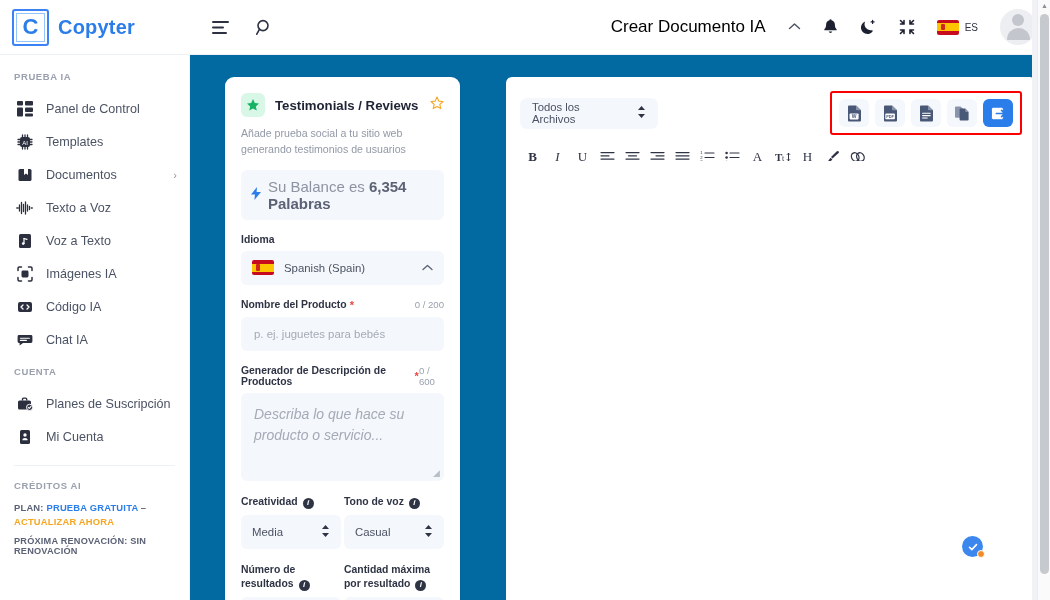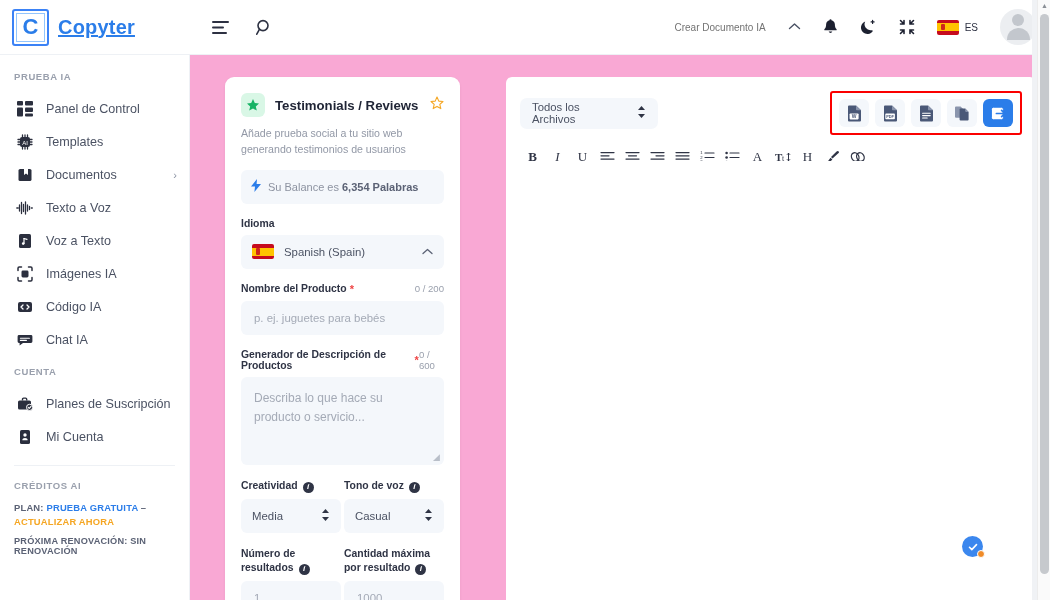--- a/index.html
+++ b/index.html
@@ -16,27 +16,27 @@
     display: flex; align-items: center;
     border-bottom: 1px solid #eef1f5;
   }
   .brand { width: 190px; display: flex; align-items: center; gap: 9px; padding-left: 12px; }
   .logo-box {
     width: 37px; height: 37px; border: 2px solid #3b82f6; border-radius: 3px;
     display: flex; align-items: center; justify-content: center;
     box-shadow: inset 0 0 0 2px #fff, inset 0 0 0 3px #93c5fd;
   }
   .logo-letter { font-size: 22px; font-weight: 700; color: #2b7de9; line-height: 1; }
-  .brand-name { font-size: 20px; font-weight: 700; color: #2b7de9; letter-spacing: .2px; text-decoration: underline; }
+  .brand-name { font-size: 20px; font-weight: 700; color: #2b7de9; letter-spacing: .2px; }
 
   .topbar-left-icons { display: flex; align-items: center; gap: 26px; padding-left: 22px; }
   .ticon { color: #2d3142; display: flex; align-items: center; justify-content: center; cursor: pointer; }
 
   .topbar-right { margin-left: auto; display: flex; align-items: center; gap: 22px; padding-right: 14px; }
-  .create-doc { font-size: 10px; color: #737373; cursor: pointer; }
+  .create-doc { font-size: 17px; color: #000000; cursor: pointer; }
   .chev-up { color: #4a5264; font-size: 11px; }
   .flag {
     width: 22px; height: 15px; border-radius: 2px; overflow: hidden;
     display: inline-block; position: relative; flex: none;
   }
   .flag .r1, .flag .r3 { position: absolute; left: 0; right: 0; height: 25%; background: #c60b1e; }
   .flag .r1 { top: 0; } .flag .r3 { bottom: 0; }
   .flag .r2 { position: absolute; left: 0; right: 0; top: 25%; height: 50%; background: #ffc400; }
   .flag .crest { position: absolute; left: 4px; top: 28%; width: 4px; height: 44%; background: #c60b1e; border-radius: 1px; opacity: .85; }
   .lang-wrap { display: flex; align-items: center; gap: 6px; cursor: pointer; }
@@ -69,61 +69,61 @@
   .nav-label { font-size: 12.6px; color: #4b5263; }
   .nav-chev { margin-left: auto; color: #8b93a3; font-size: 11px; }
   .divider { height: 1px; background: #eef1f5; margin: 12px 14px 14px 14px; }
   .credits { padding: 0 14px; }
   .plan-line { font-size: 9.4px; font-weight: 700; color: #5b6275; letter-spacing: .2px; line-height: 1.45; }
   .plan-free { color: #2b7de9; }
   .plan-upgrade { color: #f5a623; }
   .renew-line { font-size: 9.2px; font-weight: 700; color: #5b6275; letter-spacing: .2px; margin-top: 8px; }
 
   
-  .main { flex: 1; background: #f9a8d4; display: flex; min-width: 0; position: relative; }
+  .main { flex: 1; background: #0369a1; display: flex; min-width: 0; position: relative; }
 
   
   .form-col { width: 300px; min-width: 300px; padding: 22px 0 0 35px; }
   .form-card {
     background: #fff; border-radius: 9px; padding: 16px 16px 18px 16px;
     box-shadow: 0 1px 3px rgba(16,24,40,.06); width: 235px;
   }
   .card-head { display: flex; align-items: center; gap: 10px; }
   .star-tile {
     width: 24px; height: 24px; border-radius: 6px; background: #d9f7e6;
     display: flex; align-items: center; justify-content: center; flex: none;
   }
   .card-title { font-size: 13.2px; font-weight: 700; color: #1f2435; flex: 1; }
   .fav-star { margin-left: auto; cursor: pointer; }
   .card-desc { font-size: 10.6px; color: #9298a6; line-height: 1.5; margin-top: 9px; }
   .balance {
     margin-top: 12px; background: #f4f7fb; border-radius: 6px;
     padding: 8px 10px; display: flex; align-items: center; gap: 7px;
   }
-  .balance-txt { font-size: 11px; color: #8d93a1; }
+  .balance-txt { font-size: 15px; color: #8d93a1; }
   .balance-txt b { color: #5b6275; font-weight: 700; }
   .fld-label { font-size: 10.4px; font-weight: 700; color: #2f3445; margin: 14px 0 6px; display: flex; align-items: center; }
   .req { color: #ef4444; margin-left: 3px; font-size: 11px; }
   .counter { margin-left: auto; font-size: 9.6px; color: #9aa0ad; font-weight: 400; }
   .select-box {
     background: #f4f7fb; border-radius: 6px; height: 34px; display: flex;
     align-items: center; padding: 0 11px; gap: 10px; cursor: pointer;
   }
   .select-val { font-size: 11.4px; color: #4b5263; }
   .select-arrow { margin-left: auto; color: #5b6275; font-size: 10px; }
   .input-box {
     background: #f4f7fb; border-radius: 6px; height: 34px; display: flex;
     align-items: center; padding: 0 13px; cursor: text;
   }
   .input-ph { font-size: 11.4px; color: #a4aab6; }
   .textarea-box {
     background: #f4f7fb; border-radius: 6px; height: 88px; padding: 11px 13px;
     position: relative; cursor: text;
   }
-  .textarea-ph { font-size: 12px; color: #a4aab6; line-height: 1.55; }
+  .textarea-ph { font-size: 14px; color: #a4aab6; line-height: 1.55; font-style: italic; }
   .resize-grip { position: absolute; right: 4px; bottom: 3px; color: #b9bfc9; font-size: 9px; }
   .two-col { display: flex; gap: 3px; }
   .two-col > div { flex: 1; min-width: 0; }
   .info-dot {
     width: 11px; height: 11px; border-radius: 50%; background: #2f3445; color: #fff;
     font-size: 8px; font-weight: 700; display: inline-flex; align-items: center;
     justify-content: center; margin-left: 5px; flex: none; font-style: italic;
   }
   .lbl-wrap { font-size: 10.4px; font-weight: 700; color: #2f3445; margin: 14px 0 6px; line-height: 1.35; }
 

